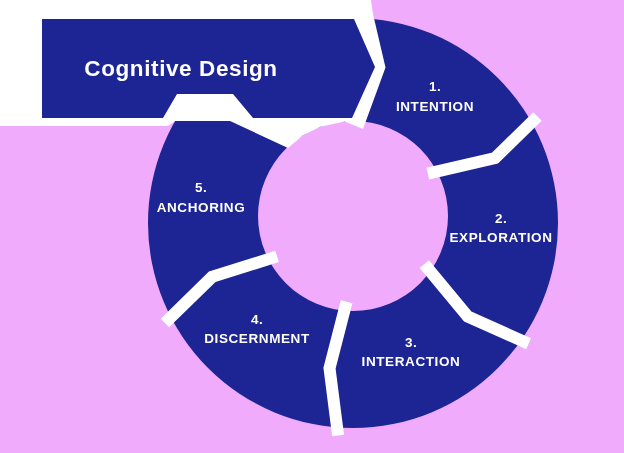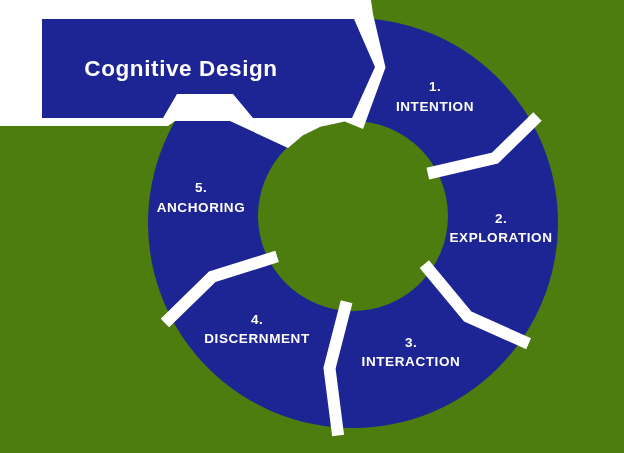--- a/index.html
+++ b/index.html
@@ -8,21 +8,21 @@
     background: #ffffff;
     width: 624px;
     height: 453px;
     overflow: hidden;
     font-family: "Liberation Sans", sans-serif;
   }
   .stage {
     position: relative;
     width: 624px;
     height: 453px;
-    background: #4d7c0f;
+    background: #f0abfc;
   }
   svg { display: block; }
   .banner-title {
     font-family: "Liberation Sans", sans-serif;
     font-size: 22.5px;
     font-weight: bold;
     letter-spacing: 0.6px;
   }
   .seg-num {
     font-family: "Liberation Sans", sans-serif;

